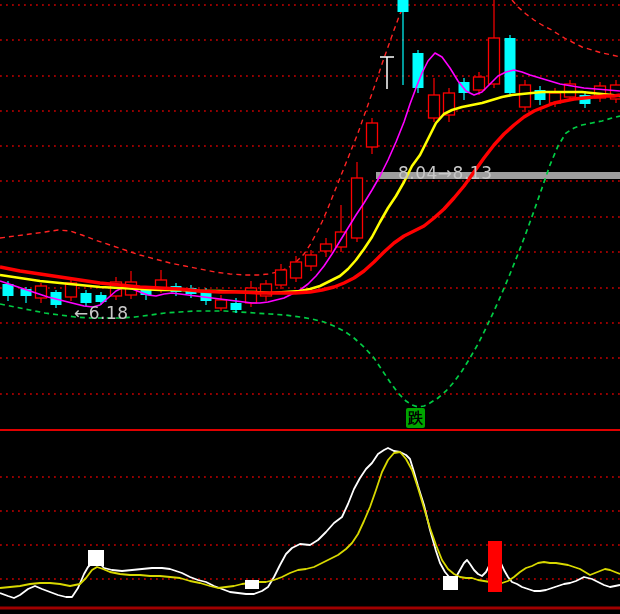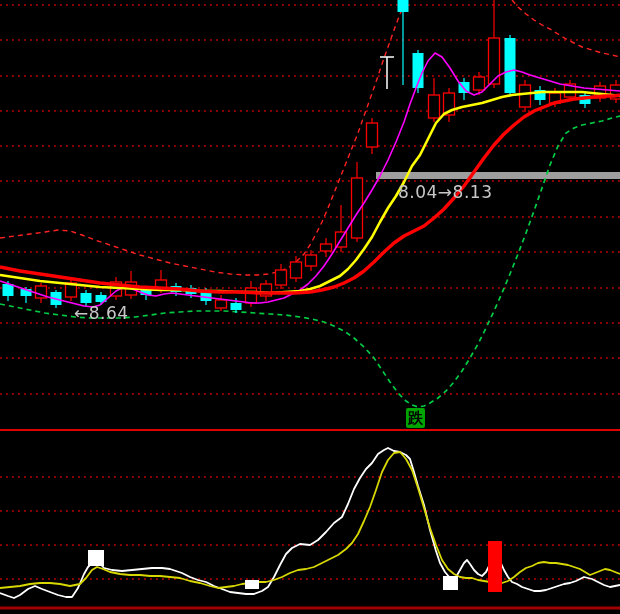--- a/index.html
+++ b/index.html
@@ -131,18 +131,18 @@
         <polyline points="0,593 8,596 14,598 20,595 28,589 35,586 42,589 50,592 58,595 66,597 72,597 78,588 84,574 88,567 96,559 104,568 112,570 122,571 132,570 142,569 152,568 162,568 170,569 176,571 182,573 190,577 198,580 206,582 214,586 222,589 230,592 238,593 246,594 254,594 262,591 268,587 274,577 280,565 286,554 292,548 300,544 310,545 318,540 326,532 334,523 342,517 348,504 354,489 360,478 366,469 372,463 378,454 384,450 388,448 394,451 400,452 406,455 410,459 414,472 418,486 424,505 430,530 436,551 440,563 445,572 450,578 456,577 460,570 464,563 467,560 470,564 474,570 478,574 482,576 486,572 490,564 495,557 500,561 504,570 508,577 512,582 517,584 522,587 528,589 534,591 540,591 546,590 552,588 558,586 564,584 570,583 576,581 580,579 584,577 588,578 592,579 598,582 604,585 610,587 615,586 620,585" fill="none" stroke="#ffffff" stroke-width="1.8" stroke-linejoin="round"></polyline>
         <polyline points="0,588 10,587 20,586 30,584 40,583 50,583 60,584 70,586 80,584 86,578 92,570 97,567 103,569 110,572 120,574 130,575 140,575 150,576 160,576 170,577 180,578 190,581 200,583 210,586 218,588 226,587 234,586 242,584 250,583 258,582 266,582 274,580 282,577 290,573 298,570 306,569 314,567 322,563 330,559 338,555 346,549 352,543 358,534 364,521 370,507 376,490 382,472 388,460 394,453 400,452 406,459 412,470 418,488 424,508 430,528 436,545 442,560 448,569 454,574 460,577 466,578 472,578 478,580 484,581 490,582 496,583 502,583 508,581 514,577 520,572 526,568 532,566 538,563 544,562 550,563 556,563 562,564 568,565 574,567 580,569 585,572 590,575 595,573 600,571 605,569 610,570 615,572 620,574" fill="none" stroke="#d8d800" stroke-width="1.8" stroke-linejoin="round"></polyline>
         <rect x="88" y="550" width="16" height="16" fill="#ffffff"></rect>
         <rect x="245" y="580" width="14" height="9" fill="#ffffff"></rect>
         <rect x="443" y="576" width="15" height="14" fill="#ffffff"></rect>
         <rect x="488" y="541" width="14" height="51" fill="#ff0000"></rect>
         <line x1="0" y1="608" x2="620" y2="608" stroke="#a00000" stroke-width="3"></line>
       </g>
   </svg>
 
-  <span id="price-range-label" class="float-label" style="left: 362px; top: 183px; padding-left: 36px;">8.04→8.13</span>
+  <span id="price-range-label" class="float-label" style="left: 362px; top: 164px; padding-left: 36px;">8.04→8.13</span>
 
-  <span id="low-label" class="float-label" style="left: 74px; top: 304px;">←8.64</span>
+  <span id="low-label" class="float-label" style="left: 74px; top: 304px;">←6.18</span>
 
   <div id="fall-badge" style="left: 406px; top: 408px; width: 19px; height: 20px;">跌</div>
 </div>
 
 </body></html>

